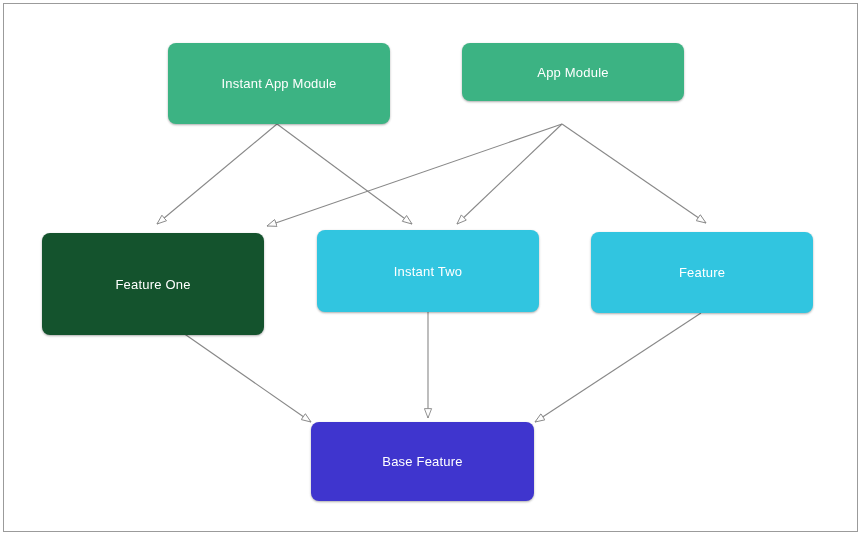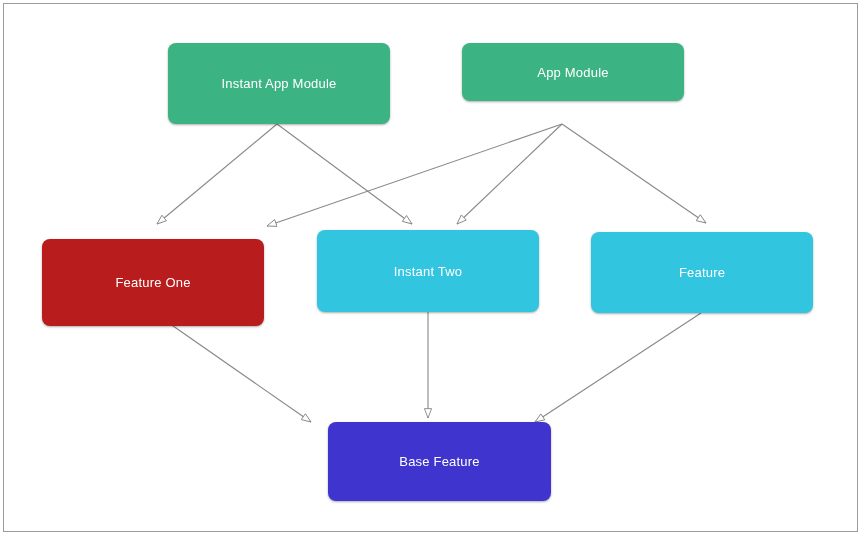--- a/index.html
+++ b/index.html
@@ -77,28 +77,28 @@
   </svg>
 
   <div class="node" style="left: 168px; top: 43px; width: 222px; height: 81px; background: rgb(60, 179, 131);">
     <span class="node-label">Instant App Module</span>
   </div>
 
   <div class="node" style="left: 462px; top: 43px; width: 222px; height: 58px; background: rgb(60, 179, 131);">
     <span class="node-label">App Module</span>
   </div>
 
-  <div class="node" style="left: 42px; top: 239px; width: 222px; height: 87px; background: #b91c1c;">
+  <div class="node" style="left: 42px; top: 233px; width: 222px; height: 102px; background: #14532d;">
     <span class="node-label">Feature One</span>
   </div>
 
   <div class="node" style="left: 317px; top: 230px; width: 222px; height: 82px; background: rgb(49, 197, 224);">
     <span class="node-label">Instant Two</span>
   </div>
 
   <div class="node" style="left: 591px; top: 232px; width: 222px; height: 81px; background: rgb(49, 197, 224);">
     <span class="node-label">Feature</span>
   </div>
 
-  <div class="node" style="left: 311px; top: 422px; width: 223px; height: 79px; background: rgb(63, 53, 206); margin-left: 17px;">
+  <div class="node" style="left: 311px; top: 422px; width: 223px; height: 79px; background: rgb(63, 53, 206);">
     <span class="node-label">Base Feature</span>
   </div>
 </div>
 
 </body></html>

